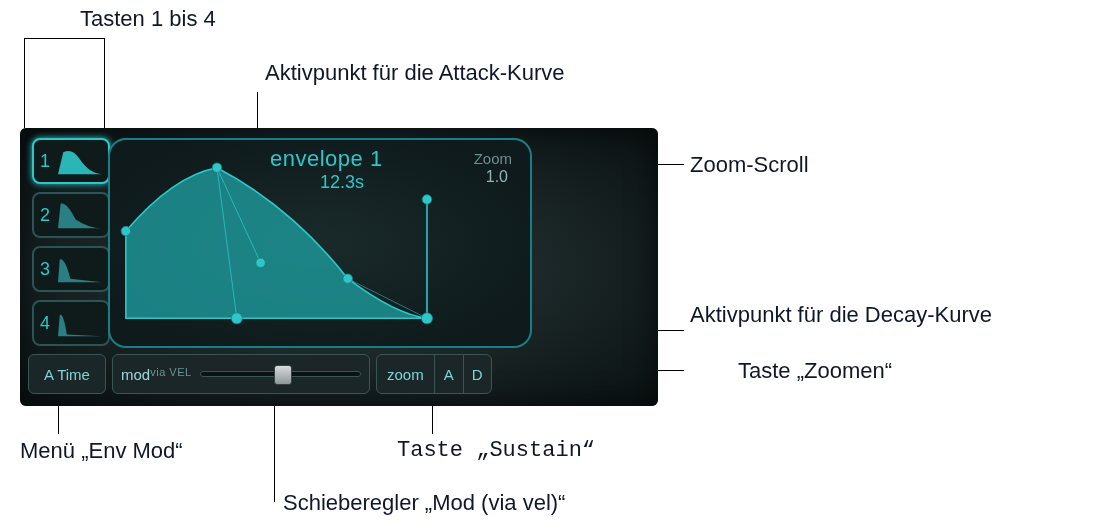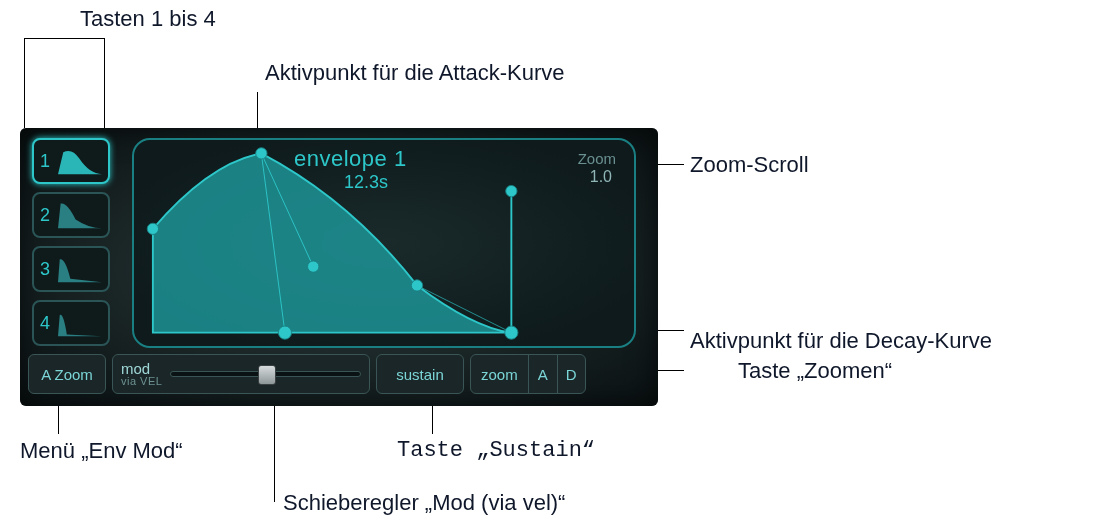--- a/index.html
+++ b/index.html
@@ -31,23 +31,23 @@
     width: 638px;
     height: 278px;
     background: radial-gradient(ellipse at center, #2a3b3c 0%, #172122 60%, #0a1112 100%);
     border-radius: 6px;
     box-shadow: inset 0 0 30px rgba(0,0,0,0.6);
   }
 
   
   .env-display {
     position: absolute;
-    left: 112px;
+    left: 88px;
     top: 10px;
-    width: 504px;
+    width: 424px;
     height: 210px;
     border: 2px solid #1a7f82;
     border-radius: 18px;
     background: radial-gradient(ellipse at center, #1a2a2b 0%, #0e1a1b 80%);
     overflow: hidden;
   }
   .env-title {
     position: absolute;
     top: 6px;
     left: 160px;
@@ -158,21 +158,21 @@
     background: #1a2627;
     border: 1px solid #3a5556;
     border-radius: 6px;
     display: flex;
     align-items: center;
     padding: 0 8px;
     width: 258px;
   }
   .mod-labels {
     display: flex;
-    flex-direction: column;
+    flex-direction: row;
     line-height: 1;
     margin-right: 8px;
   }
   .mod-top { color: #9fd7d8; font-size: 15px; }
   .mod-sub { color: #6e9293; font-size: 11px; letter-spacing: 0.5px; }
   .slider-track {
     flex: 1;
     height: 6px;
     background: #0a1213;
     border: 1px solid #3a5556;
@@ -212,21 +212,21 @@
   }
   .zoom-sub + .zoom-sub { border-left: 1px solid #3a5556; }
 
 </style>
 </head>
 <body>
 
 <div class="callout-text" style="left:80px; top:6px;">Tasten 1 bis 4</div>
 <div class="callout-text" style="left:265px; top:60px;">Aktivpunkt für die Attack-Kurve</div>
 <div class="callout-text" style="left:690px; top:152px;">Zoom-Scroll</div>
-<div class="callout-text" style="left:690px; top:328px;">Aktivpunkt für die Decay-Kurve</div>
+<div class="callout-text" style="left:690px; top:302px;">Aktivpunkt für die Decay-Kurve</div>
 <div class="callout-text" style="left:690px; top:358px;margin-left:48px;">Taste „Zoomen“</div>
 <div class="callout-text" style="left:20px; top:438px;">Menü „Env Mod“</div>
 <div class="callout-text" style="left:397px; top:438px;font-family:Liberation Mono, monospace;">Taste „Sustain“</div>
 <div class="callout-text" style="left:283px; top:490px;">Schieberegler „Mod (via vel)“</div>
 
 <div class="callout-line" style="left:24px; top:38px; width:80px; height:1px;"></div>
 <div class="callout-line" style="left:24px; top:38px; width:1px; height:90px;"></div>
 <div class="callout-line" style="left:104px; top:38px; width:1px; height:90px;"></div>
 
 <div class="callout-line" style="left:257px; top:92px; width:1px; height:238px;"></div>
@@ -291,31 +291,30 @@
       <circle class="env-node" cx="135" cy="10" r="6"></circle>
       <circle class="env-node" cx="190" cy="130" r="6"></circle>
       <circle class="env-node" cx="160" cy="200" r="7"></circle>
       <circle class="env-node" cx="300" cy="150" r="6"></circle>
       <circle class="env-node" cx="400" cy="200" r="7"></circle>
       <circle class="env-node" cx="400" cy="50" r="6"></circle>
     </svg>
   </div>
 
   <div class="bottom-row">
-    <div class="btm-btn" style="width:78px;">A Zoom</div>
+    <div class="btm-btn" style="width:78px;">A Time</div>
     <div class="mod-group">
       <div class="mod-labels">
         <span class="mod-top">mod</span>
         <span class="mod-sub">via VEL</span>
       </div>
       <div class="slider-track">
         <div class="slider-thumb"></div>
       </div>
     </div>
-    <div class="btm-btn" style="width:88px;">sustain</div>
     <div class="zoom-group">
       <div class="zoom-main">zoom</div>
       <div class="zoom-sub">A</div>
       <div class="zoom-sub">D</div>
     </div>
   </div>
 
 </div>
 
 </body></html>

